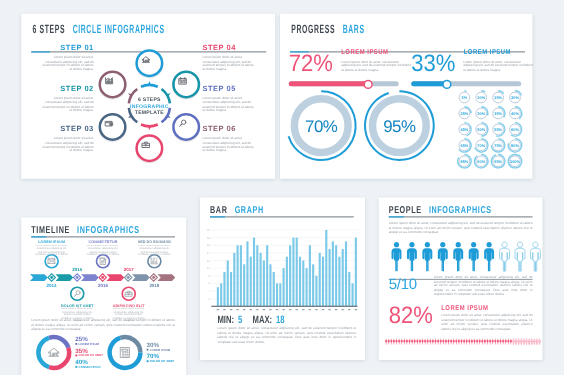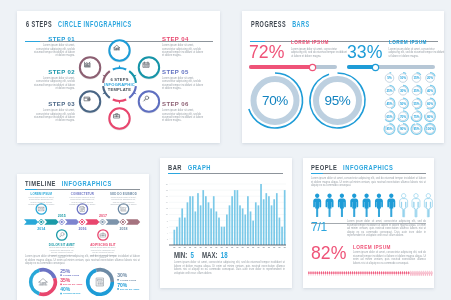--- a/index.html
+++ b/index.html
@@ -57,21 +57,21 @@
   #pe-head .bl{margin-left:5px;}
   #pe-rule{left:8px;top:15px;width:115px;}
   #pe-rule .acc{width:12px;height:1.4px;top:-.4px;}
   #pe-svg{position:absolute;left:0;top:0;}
   #pe-intro{position:absolute;left:8px;top:19px;width:115px;font-size:2.6px;line-height:3.6px;color:#9aa1a8;text-align:justify;}
   #pe-ratio{position:absolute;left:8px;top:62px;font-size:12px;color:#2ba6de;font-weight:400;letter-spacing:-.2px;}
   #pe-ratio-text{position:absolute;left:44px;top:62px;width:79px;font-size:2.6px;line-height:3.5px;color:#9aa1a8;text-align:justify;}
   #pe-pct{position:absolute;left:8px;top:85px;font-size:19px;font-weight:300;color:#ef5378;line-height:19px;transform:scaleX(.93);transform-origin:0 0;}
   #pe-pct-label{position:absolute;left:50px;top:86px;font-size:5.6px;font-weight:700;color:#ef5378;letter-spacing:.5px;transform:scaleX(.84);transform-origin:0 0;white-space:nowrap;}
   #pe-pct-text{position:absolute;left:50px;top:93px;width:73px;font-size:2.6px;line-height:3.5px;color:#9aa1a8;text-align:justify;}
-  #p-progress{left:242px;top:11px;width:202px;height:132px;}
+  #p-progress{left:224px;top:11px;width:202px;height:132px;}
   #p-timeline{left:17px;top:158px;width:132px;height:130px;margin-top:16px;}
   #p-bar{left:160px;top:158px;width:132px;height:130px;}
   #p-people{left:303px;top:158px;width:131px;height:130px;}
 </style>
 </head>
 <body>
 
 <div class="stage">
   <div class="panel" id="p-circle">
     <div class="phead" id="ch-head">
@@ -747,19 +747,19 @@
         <g transform="translate(123.56,113) scale(0.2)">
           <path d="M4.5 0 C3.35 0 2.4 0.95 2.4 2.1 C2.4 3.25 3.35 4.2 4.5 4.2 C5.65 4.2 6.6 3.25 6.6 2.1 C6.6 0.95 5.65 0 4.5 0 Z M3.15 4.9 C1.75 4.9 0.6 6.05 0.6 7.45 L0.6 12.6 C0.6 13.15 1.0 13.5 1.45 13.5 C1.9 13.5 2.3 13.15 2.3 12.6 L2.3 8.2 L2.55 8.2 L2.55 14.6 L3.55 14.6 L3.55 22.6 C3.55 22.9 3.75 23 4.0 23 C4.25 23 4.45 22.9 4.45 22.6 L4.45 15.4 L4.55 15.4 L4.55 22.6 C4.55 22.9 4.75 23 5.0 23 C5.25 23 5.45 22.9 5.45 22.6 L5.45 14.6 L6.45 14.6 L6.45 8.2 L6.7 8.2 L6.7 12.6 C6.7 13.15 7.1 13.5 7.55 13.5 C8.0 13.5 8.4 13.15 8.4 12.6 L8.4 7.45 C8.4 6.05 7.25 4.9 5.85 4.9 Z" fill="none" stroke="#f6a8bd" stroke-width="2.2"></path>
         </g>
         <g transform="translate(125.64,113) scale(0.2)">
           <path d="M4.5 0 C3.35 0 2.4 0.95 2.4 2.1 C2.4 3.25 3.35 4.2 4.5 4.2 C5.65 4.2 6.6 3.25 6.6 2.1 C6.6 0.95 5.65 0 4.5 0 Z M3.15 4.9 C1.75 4.9 0.6 6.05 0.6 7.45 L0.6 12.6 C0.6 13.15 1.0 13.5 1.45 13.5 C1.9 13.5 2.3 13.15 2.3 12.6 L2.3 8.2 L2.55 8.2 L2.55 14.6 L3.55 14.6 L3.55 22.6 C3.55 22.9 3.75 23 4.0 23 C4.25 23 4.45 22.9 4.45 22.6 L4.45 15.4 L4.55 15.4 L4.55 22.6 C4.55 22.9 4.75 23 5.0 23 C5.25 23 5.45 22.9 5.45 22.6 L5.45 14.6 L6.45 14.6 L6.45 8.2 L6.7 8.2 L6.7 12.6 C6.7 13.15 7.1 13.5 7.55 13.5 C8.0 13.5 8.4 13.15 8.4 12.6 L8.4 7.45 C8.4 6.05 7.25 4.9 5.85 4.9 Z" fill="none" stroke="#f6a8bd" stroke-width="2.2"></path>
         </g>
         <g transform="translate(127.72,113) scale(0.2)">
           <path d="M4.5 0 C3.35 0 2.4 0.95 2.4 2.1 C2.4 3.25 3.35 4.2 4.5 4.2 C5.65 4.2 6.6 3.25 6.6 2.1 C6.6 0.95 5.65 0 4.5 0 Z M3.15 4.9 C1.75 4.9 0.6 6.05 0.6 7.45 L0.6 12.6 C0.6 13.15 1.0 13.5 1.45 13.5 C1.9 13.5 2.3 13.15 2.3 12.6 L2.3 8.2 L2.55 8.2 L2.55 14.6 L3.55 14.6 L3.55 22.6 C3.55 22.9 3.75 23 4.0 23 C4.25 23 4.45 22.9 4.45 22.6 L4.45 15.4 L4.55 15.4 L4.55 22.6 C4.55 22.9 4.75 23 5.0 23 C5.25 23 5.45 22.9 5.45 22.6 L5.45 14.6 L6.45 14.6 L6.45 8.2 L6.7 8.2 L6.7 12.6 C6.7 13.15 7.1 13.5 7.55 13.5 C8.0 13.5 8.4 13.15 8.4 12.6 L8.4 7.45 C8.4 6.05 7.25 4.9 5.85 4.9 Z" fill="none" stroke="#f6a8bd" stroke-width="2.2"></path>
         </g>
       </svg>
-    <div id="pe-ratio">7/1</div>
+    <div id="pe-ratio">5/10</div>
     <div id="pe-ratio-text">Lorem ipsum dolor sit amet, consectetur adipiscing elit, sed do eiusmod tempor incididunt ut labore et dolore magna aliqua. Ut enim ad minim veniam, quis nostrud exercitation ullamco laboris nisi ut aliquip ex ea commodo consequat. Duis aute irure dolor in reprehenderit in voluptate velit esse cillum dolore.</div>
     <div id="pe-pct">82%</div>
     <div id="pe-pct-label">LOREM IPSUM</div>
     <div id="pe-pct-text">Lorem ipsum dolor sit amet, consectetur adipiscing elit, sed do eiusmod tempor incididunt ut labore et dolore magna aliqua. Ut enim ad minim veniam, quis nostrud exercitation ullamco laboris nisi ut aliquip ex ea commodo consequat.</div>
   </div>
 </div>
 
 </body></html>

